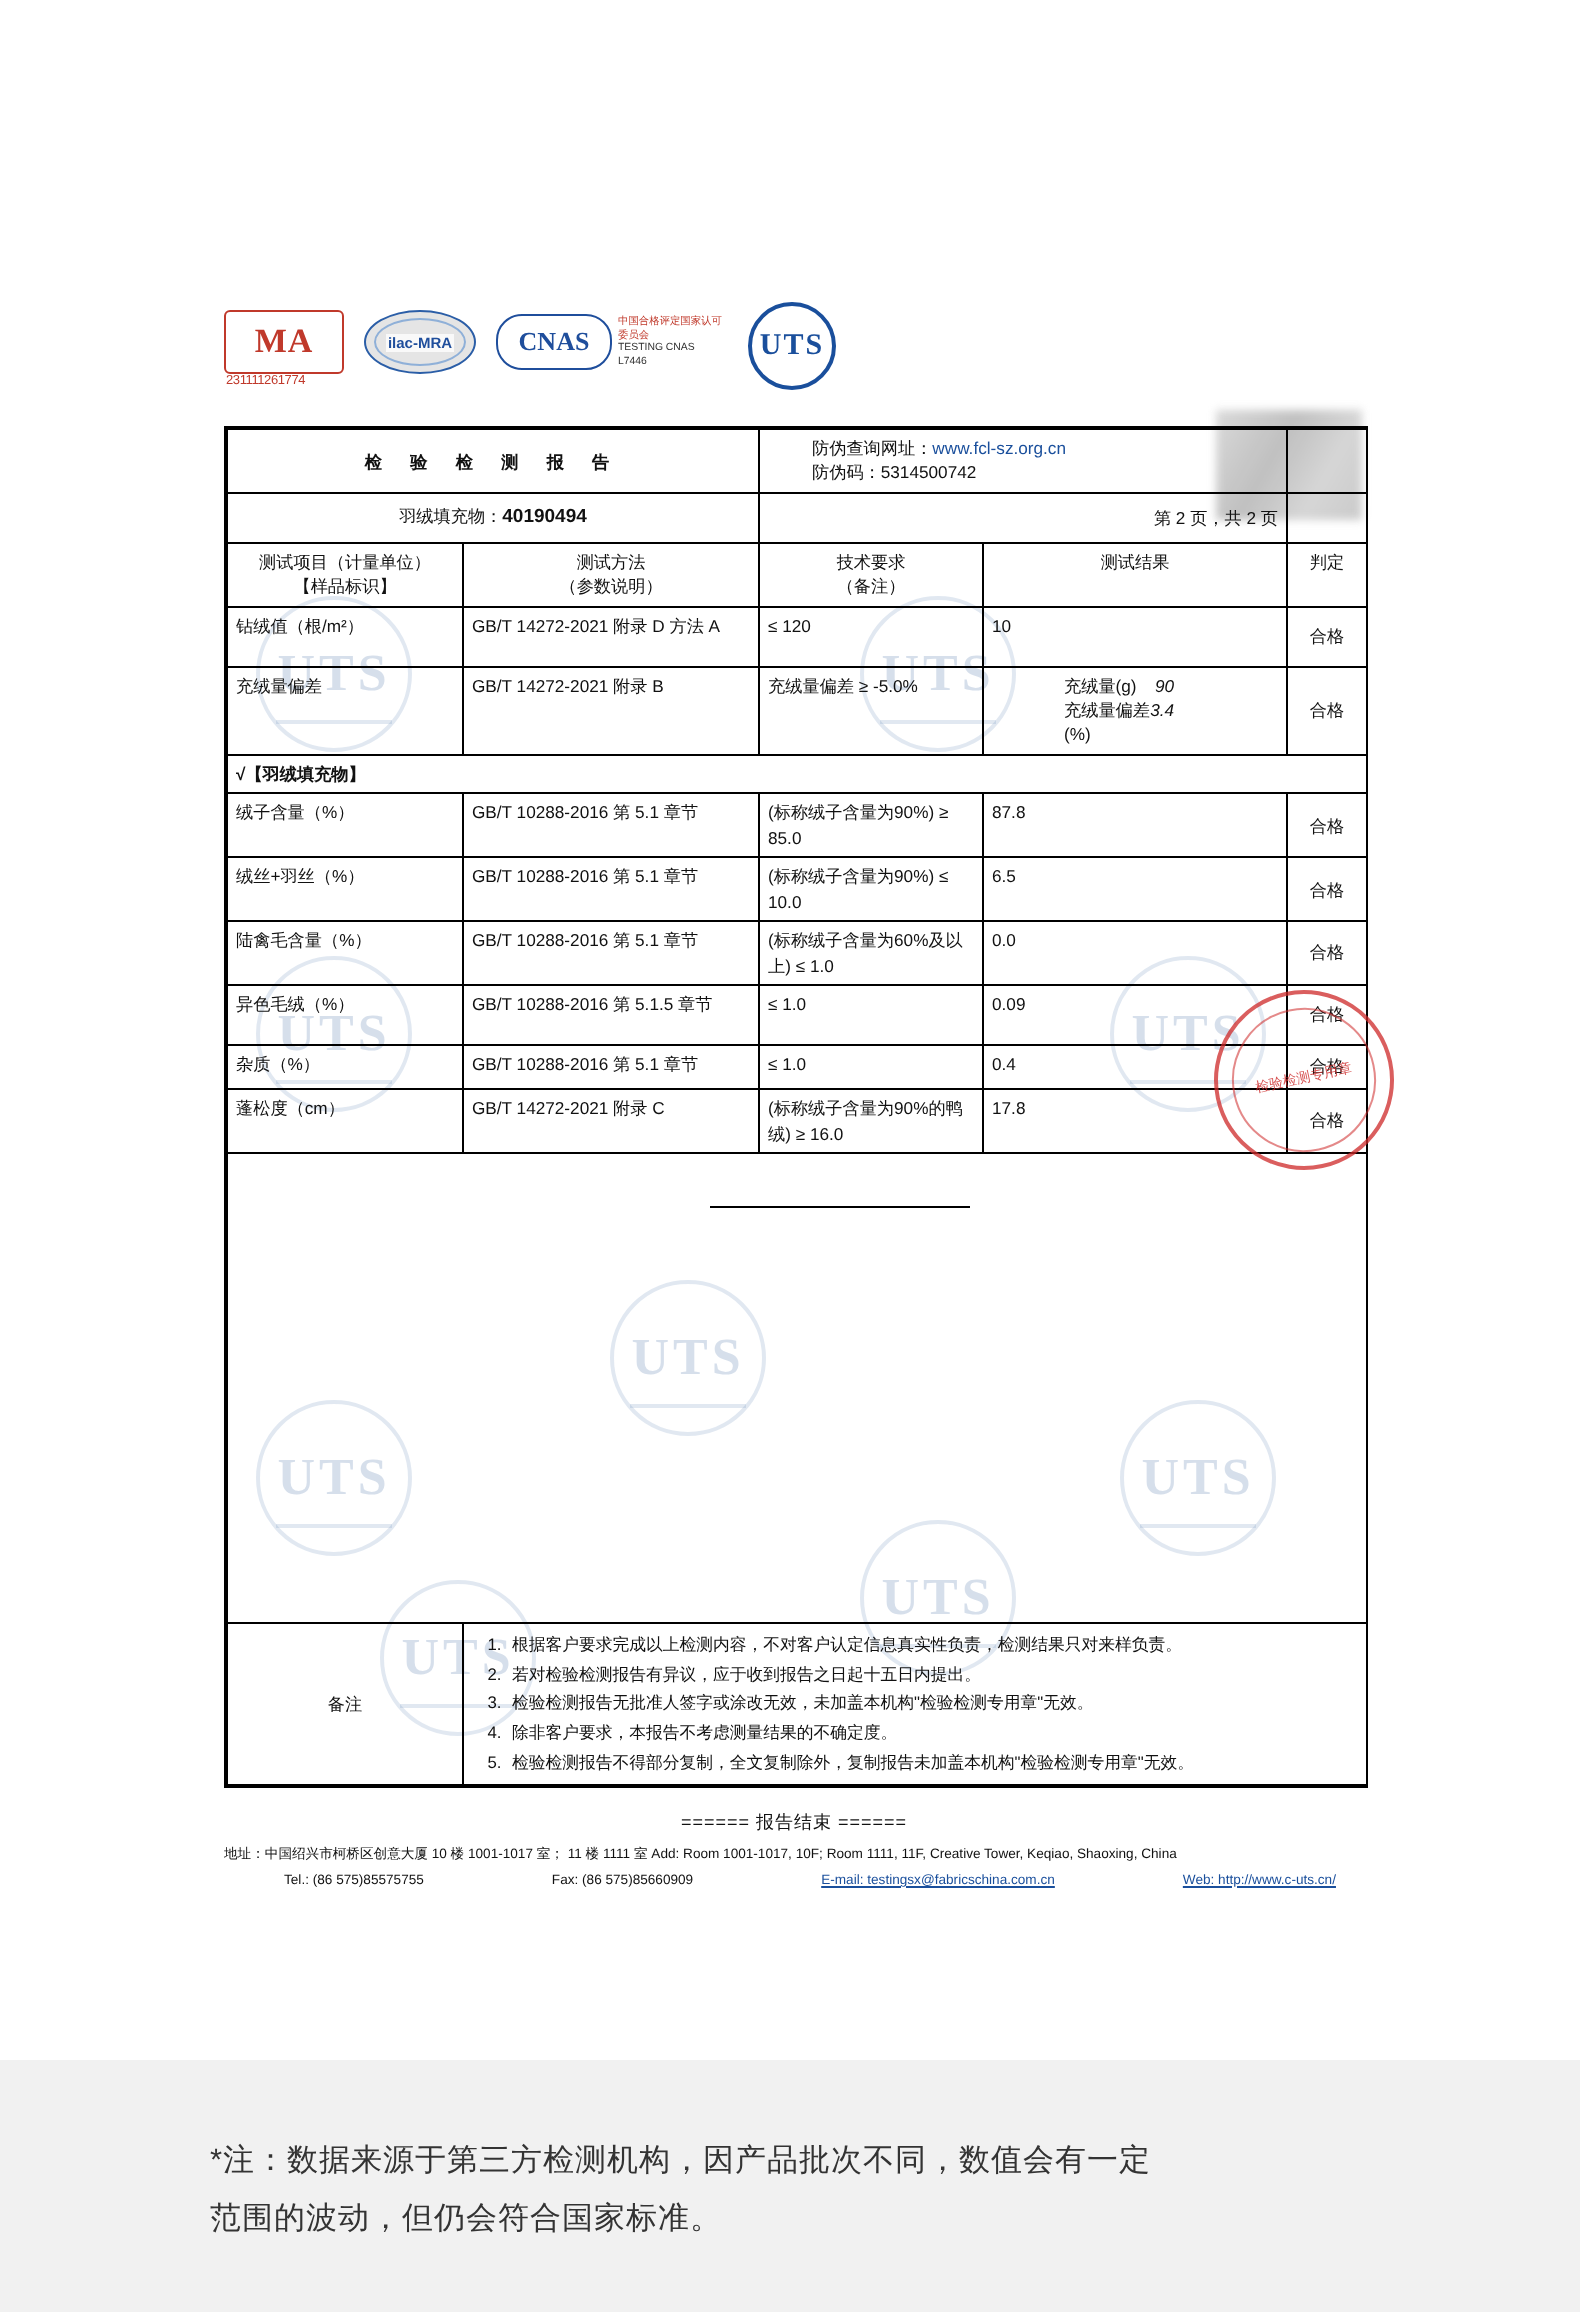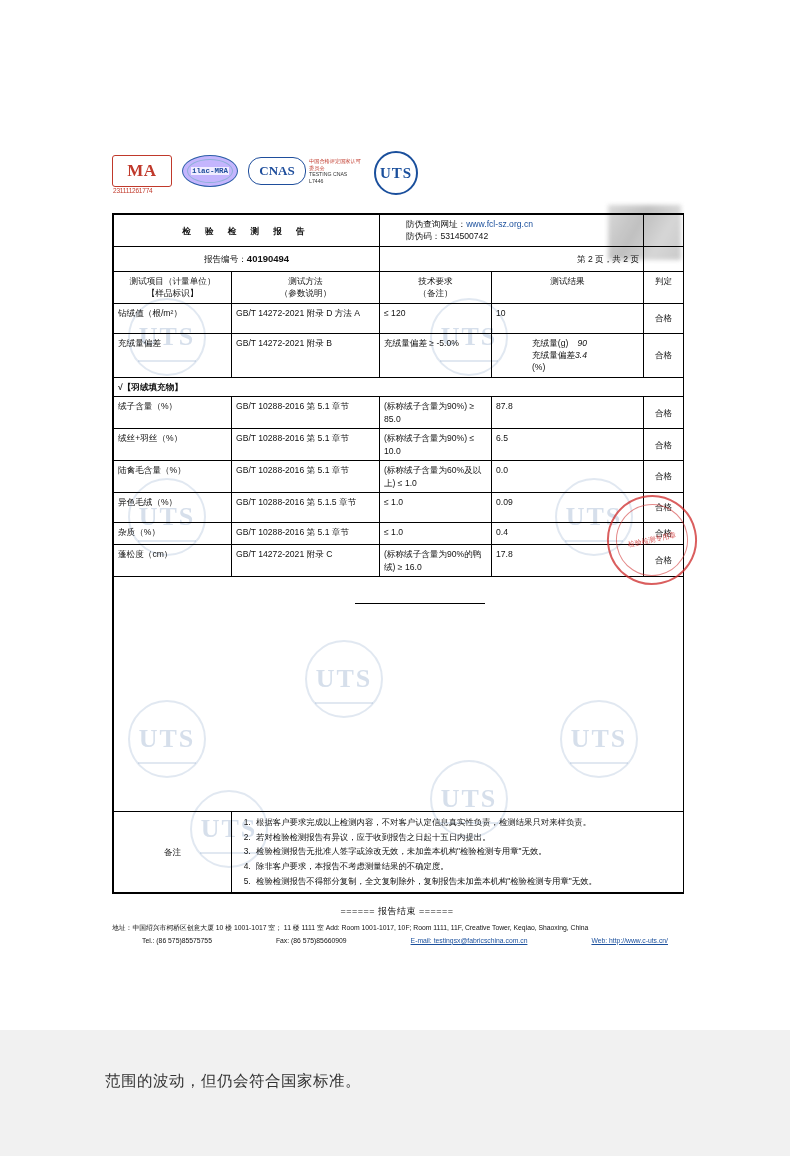--- a/index.html
+++ b/index.html
@@ -60,22 +60,21 @@
     letter-spacing: -0.2px;
     white-space: nowrap;
   }
   .ilac {
     width: 54px; height: 30px;
     border-radius: 50%;
     border: 1.5px solid #2b5ea7;
     display: flex; align-items: center; justify-content: center;
     position: relative;
     overflow: hidden;
-    background: #c4b5fd;
-    font-family: Liberation Mono, monospace;
+    background: #e5e5e5;
   }
   .ilac .ring {
     position: absolute;
     width: 44px; height: 22px;
     border: 1px solid #8fb0d8;
     border-radius: 50%;
   }
   .ilac .lbl {
     font-size: 7.5px;
     font-weight: bold;
@@ -383,21 +382,21 @@
         <tr>
           <td colspan="2" class="title-cell">检 验 检 测 报 告</td>
           <td colspan="2" class="antifake">
             <div><span>防伪查询网址：</span><span class="lnk">www.fcl-sz.org.cn</span></div>
             <div><span>防伪码：</span><span>5314500742</span></div>
           </td>
           <td class="blankcell"></td>
         </tr>
         <tr>
           <td colspan="2" class="rep-no">
-            <span>报告编号：</span><b>40190494</b>
+            <span>羽绒填充物：</span><b>40190494</b>
           </td>
           <td colspan="2" class="pageinfo">第 2 页，共 2 页</td>
           <td class="blankcell"></td>
         </tr>
 
         <tr class="hdr">
           <td>
             <div>测试项目（计量单位）</div>
             <div>【样品标识】</div>
           </td>
@@ -523,17 +522,18 @@
     <div class="row2">
       <span>Tel.: (86 575)85575755</span>
       <span>Fax: (86 575)85660909</span>
       <span class="lnk">E-mail: testingsx@fabricschina.com.cn</span>
       <span class="lnk">Web: http://www.c-uts.cn/</span>
     </div>
   </div>
 
   <div class="note">
     <div class="txt">
+      <div>*注：数据来源于第三方检测机构，因产品批次不同，数值会有一定</div>
       <div>范围的波动，但仍会符合国家标准。</div>
     </div>
   </div>
 
 </div>
 
 </body></html>

